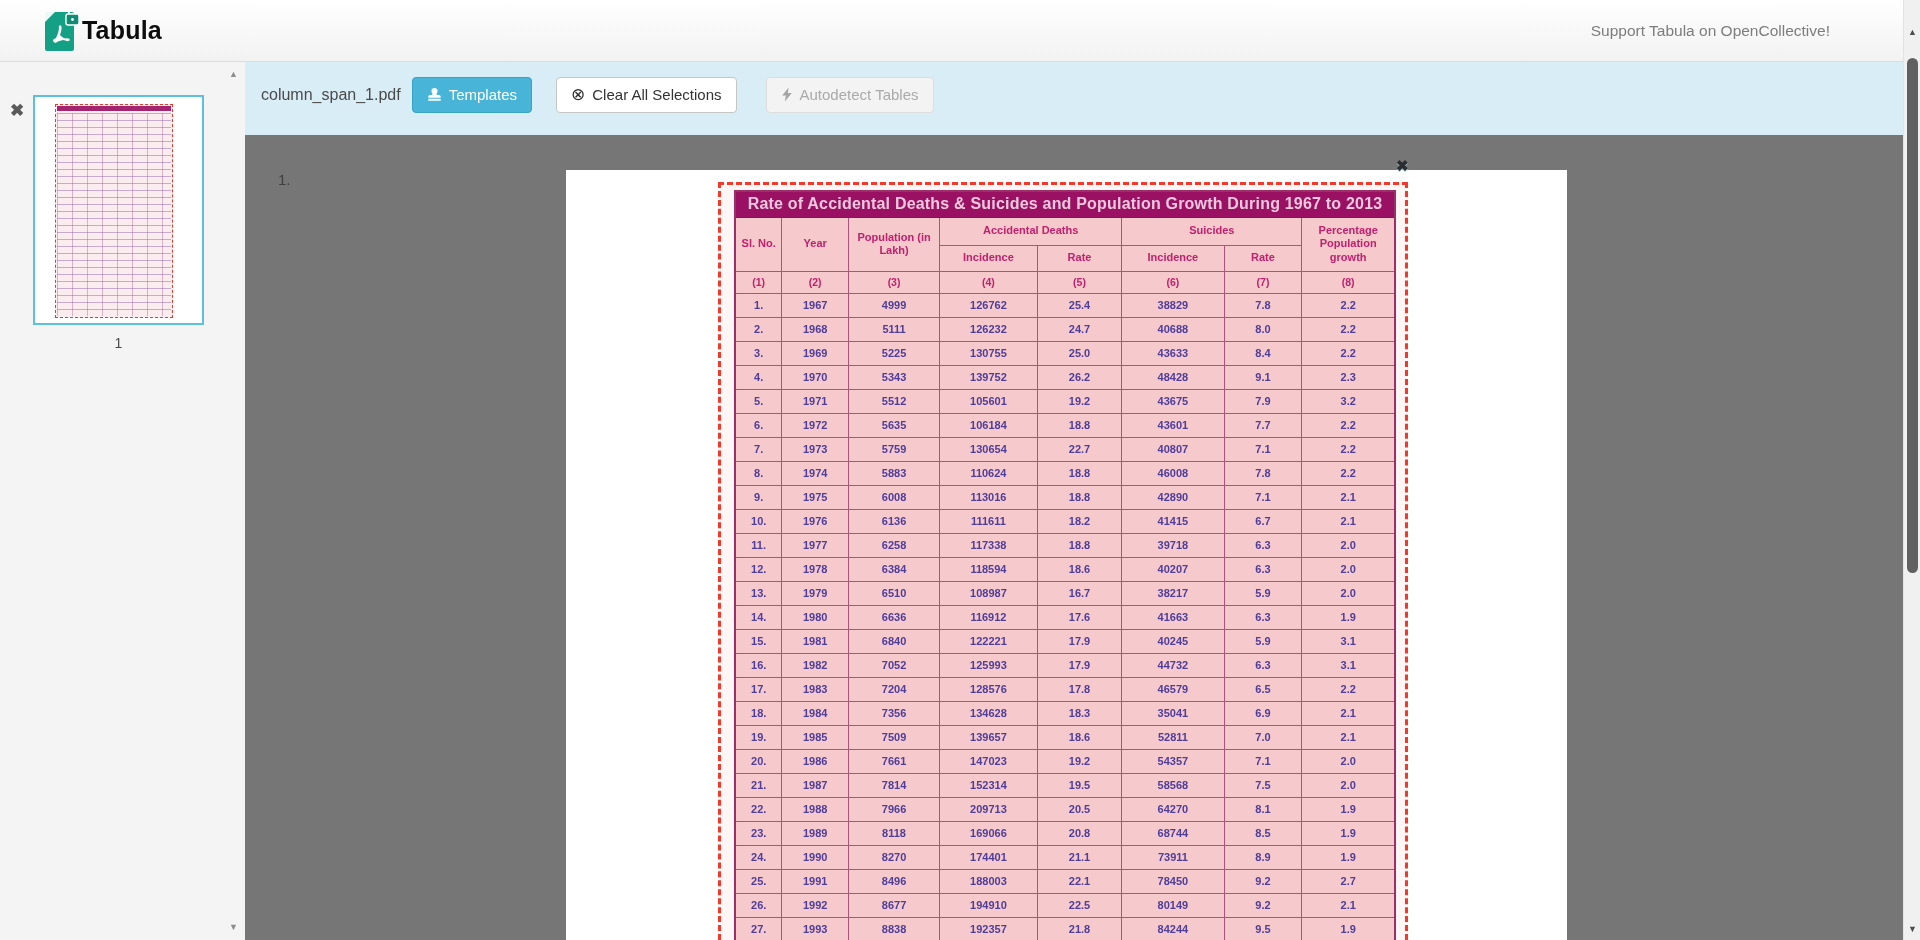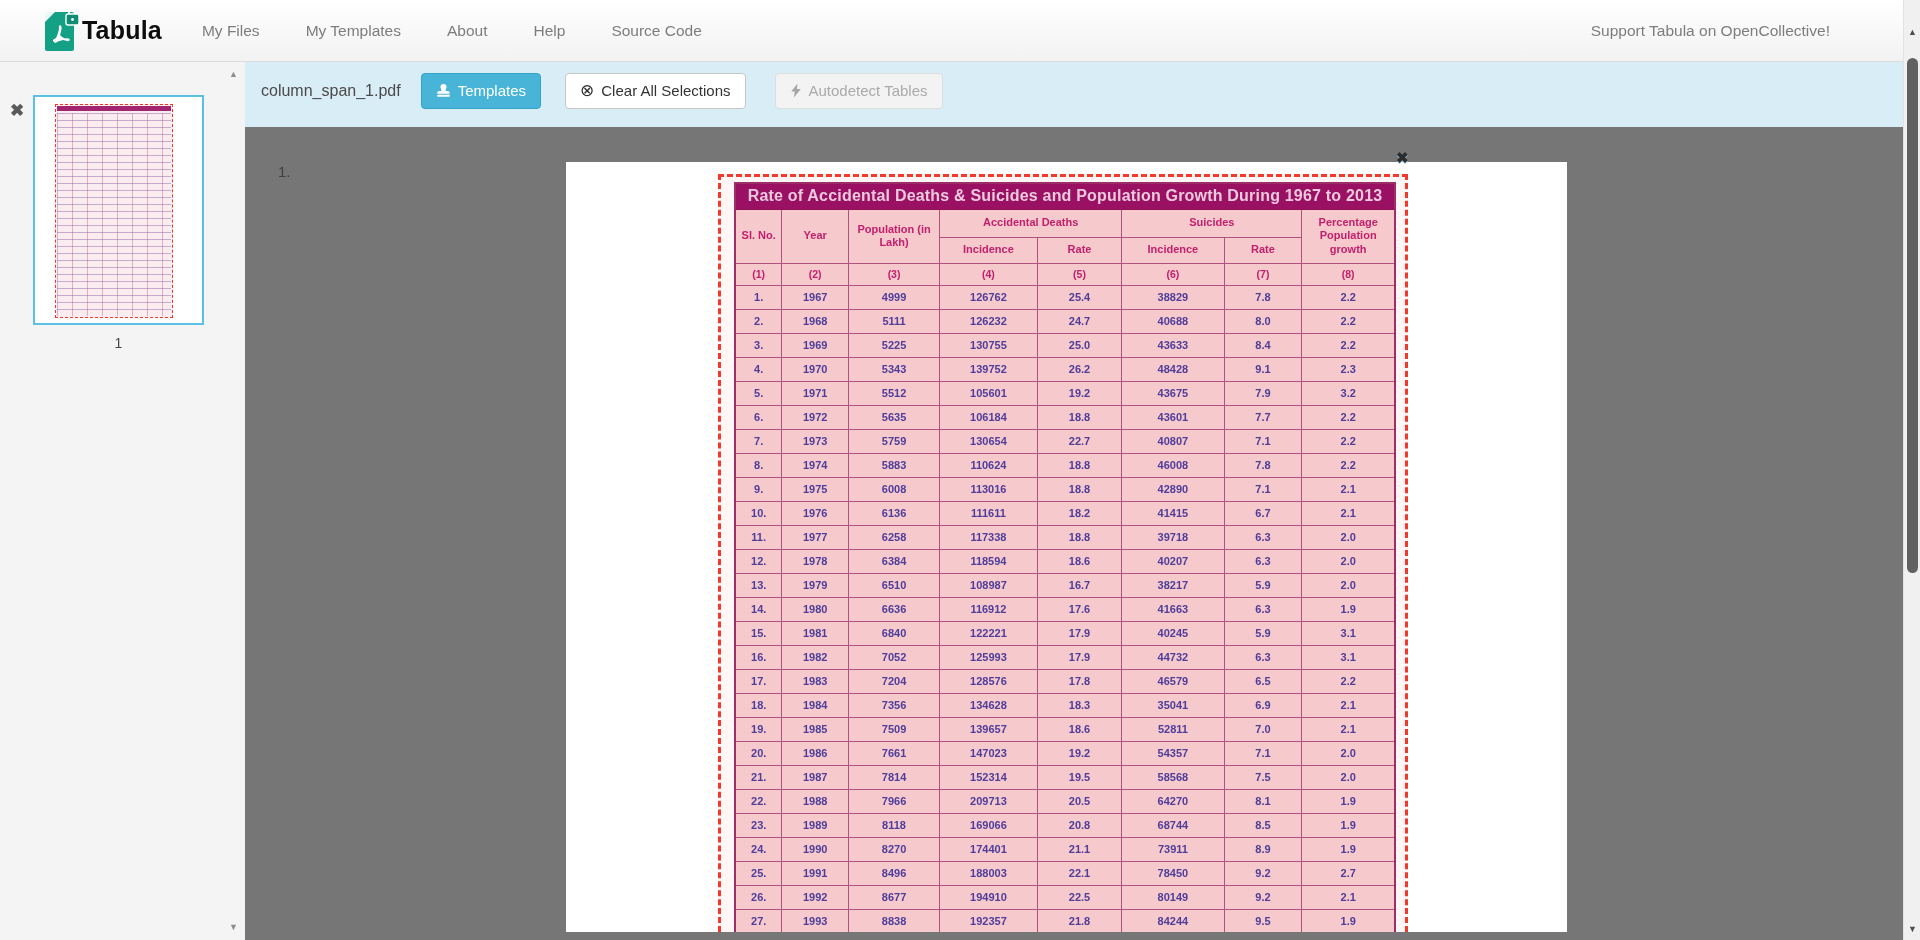--- a/index.html
+++ b/index.html
@@ -27,24 +27,24 @@
       repeating-linear-gradient(to right, rgba(160,80,140,.38) 0 1px, transparent 1px 15px),
       repeating-linear-gradient(to bottom, rgba(120,70,150,.40) 0 1px, transparent 1px 7px); }
   .thumb-label { position:absolute; left:33px; top:273px; width:171px; text-align:center; font-size:14px; color:#4a4a4a; }
   .side-arrow { position:absolute; right:7px; font-size:9px; color:#8d8d8d; cursor:pointer; line-height:1; }
   .side-arrow.up { top:8px; }
   .side-arrow.down { bottom:8px; }
 
   
   .main { position:absolute; left:245px; top:62px; width:1658px; height:878px; display:flex; flex-direction:column; }
 
-  .toolbar { height:65px; background:#d9edf7; display:flex; align-items:center; padding:0 54px 8px 16px; flex:none; }
+  .toolbar { height:73px; background:#d9edf7; display:flex; align-items:center; padding:0 54px 8px 16px; flex:none; }
   .filename { font-size:16px; color:#4a4a4a; }
   .btn { display:inline-flex; align-items:center; gap:7px; border-radius:4px; font-size:15px; padding:8px 14px; cursor:pointer; border:1px solid transparent; line-height:1.2; white-space:nowrap; }
-  .btn-templates { margin-left:20px; background:#47b4d8; border-color:#35a4c8; color:#ffffff; }
+  .btn-templates { margin-left:11px; background:#47b4d8; border-color:#35a4c8; color:#ffffff; }
   .btn-clear { margin-left:24px; background:#ffffff; border-color:#c6c6c6; color:#333333; }
   .btn-autodetect { margin-left:29px; background:#f3f3f3; border-color:#dddddd; color:#aaaaaa; cursor:default; }
   .btn-export { margin-left:auto; background:#4aa048; border-color:#3f8f3e; color:#ffffff; font-weight:bold; }
   .icon-char { line-height:1; }
   .clear-icon { font-size:17px; color:#2e2e2e; }
 
   
   .docarea { position:relative; flex:1; background:#767676; overflow:hidden; }
   .page-label { position:absolute; left:33px; top:36px; font-size:15px; color:#3f3f3f; }
   .page { position:absolute; left:321px; top:35px; width:1001px; height:770px; background:#ffffff; }
@@ -82,27 +82,20 @@
         <path d="M10 33 c-2 -1 -1 -3 2 -4 c2 -4 3 -8 3 -10 c-1 -3 2 -4 2.5 -1 c.3 2 -.5 5 -1.5 8 c1.5 2 3.5 3 5.5 3.5 c3 -.5 5 .5 4 2 c-1 1.2 -3.5 .6 -5.5 -.5 c-2.5 .4 -5 1 -7 2 c-1.5 1.5 -2.5 .8 -3 -.0 z" fill="#ffffff"></path>
         <g>
           <rect x="22" y="5" width="13" height="11" rx="2" fill="#0e8c74" stroke="#ffffff" stroke-width="1.4"></rect>
           <path d="M25 5 v-1 a3.5 3.5 0 0 1 7 0 v1" fill="none" stroke="#ffffff" stroke-width="1.8"></path>
           <circle cx="28.5" cy="10.5" r="1.4" fill="#ffffff"></circle>
         </g>
       </svg>
     </span>
     <span class="brand-title">Tabula</span>
   </div>
-  <nav class="nav-links">
-    <a class="nav-link">My Files</a>
-    <a class="nav-link">My Templates</a>
-    <a class="nav-link">About</a>
-    <a class="nav-link">Help</a>
-    <a class="nav-link">Source Code</a>
-  </nav>
   <div class="nav-spacer"></div>
   <a class="support-link">Support Tabula on OpenCollective!</a>
 </header>
 
 <aside class="sidebar">
   <span class="thumb-close">✖</span>
   <div class="thumbnail">
     <div class="thumb-sel">
       <div class="thumb-title-strip"></div>
       <div class="thumb-rows"></div>

